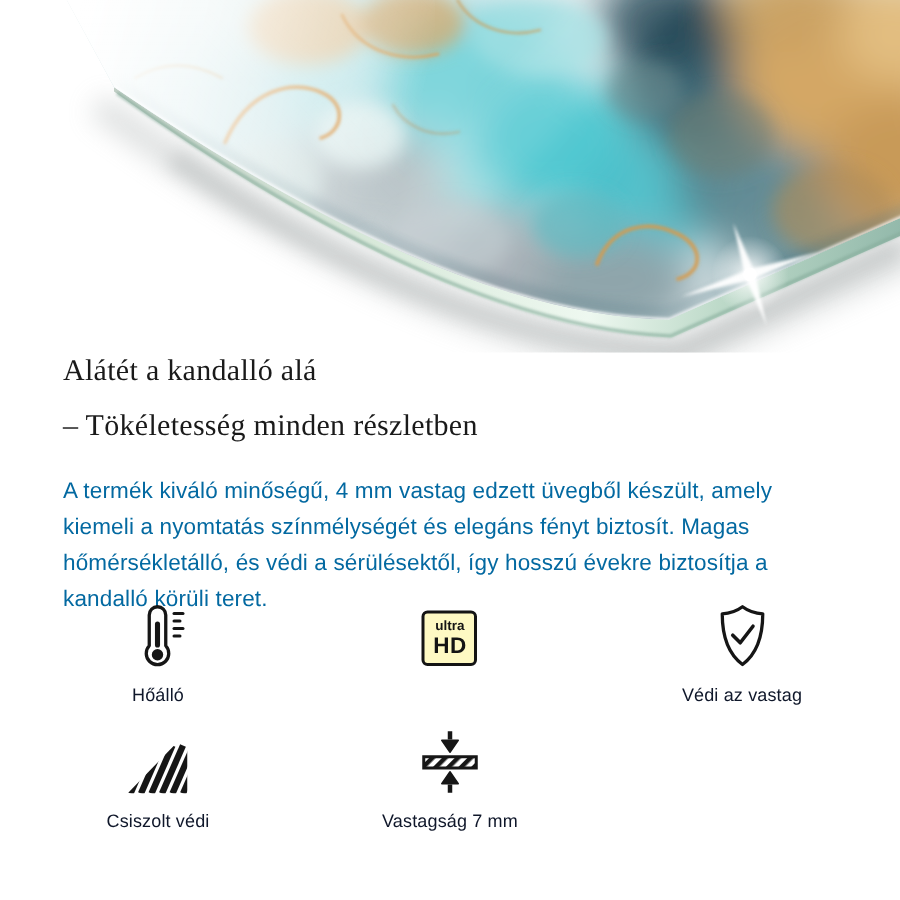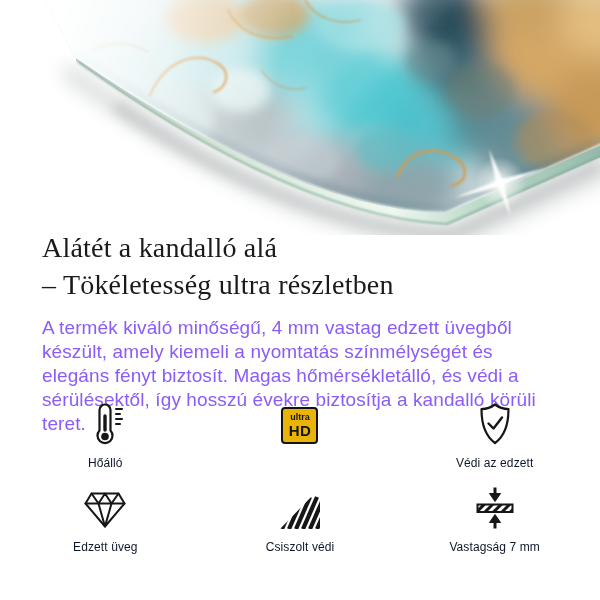--- a/index.html
+++ b/index.html
@@ -5,38 +5,38 @@
   html,body{margin:0;padding:0;}
   body{
     width:600px;height:600px;position:relative;overflow:hidden;
     background:#ffffff;font-family:"Liberation Sans",sans-serif;
     -webkit-font-smoothing:antialiased;
   }
   .hero{position:absolute;top:0;left:0;width:600px;height:235px;}
   .content{position:absolute;left:42px;top:229px;width:520px;}
   h1{
     font-family:"Liberation Serif","DejaVu Serif",serif;
-    font-size:28px;font-weight:400;color:#1a1a1a;
+    font-size:20px;font-weight:400;color:#1a1a1a;
     line-height:37px;margin:0;letter-spacing:0.2px;
   }
   .desc{
-    font-size:19px;color:#8b5cf6;line-height:24px;
+    font-size:15px;color:#0369a1;line-height:24px;
     margin:13px 0 0 0;width:502px;letter-spacing:0.1px;
   }
   .features{
     position:absolute;top:402px;left:8px;width:584px;
     display:grid;grid-template-columns:repeat(3,1fr);row-gap:16px;
   }
   .feature{display:flex;flex-direction:column;align-items:center;}
   .icon-wrap{height:44px;display:flex;align-items:flex-end;justify-content:center;}
   .feature-label{margin-top:10px;font-size:12px;color:#0f172a;letter-spacing:0.1px;}
   .hd-box{
     width:33px;height:33px;border:2.5px solid #141414;border-radius:4px;
     display:flex;flex-direction:column;align-items:center;justify-content:center;
-    line-height:1;background:#eab308;margin-bottom:2px;
+    line-height:1;background:#fef9c3;margin-bottom:2px;
   }
   .hd-top{font-size:9px;font-weight:700;color:#141414;}
   .hd-bottom{font-size:15px;font-weight:700;color:#141414;letter-spacing:0.3px;margin-top:1px;}
   .icon-svg{display:block;}
 </style>
 </head>
 <body>
 
 <div class="hero">
 <svg width="600" height="235" viewBox="0 0 600 235" xmlns="http://www.w3.org/2000/svg">
@@ -145,21 +145,21 @@
     <path d="M-48 0 L0 -3.5 L48 0 L0 3.5 Z" fill="#ffffff" opacity="0.95" filter="url(#b1)"></path>
     <path d="M0 -36 L3.5 0 L0 36 L-3.5 0 Z" fill="#ffffff" opacity="0.95" filter="url(#b1)"></path>
     <circle r="4.5" fill="#ffffff"></circle>
   </g>
 </svg>
 </div>
 
 <div class="content">
   <h1>
     <span>Alátét a kandalló alá</span><br>
-    <span>– Tökéletesség ultra részletben</span>
+    <span>– Tökéletesség minden részletben</span>
   </h1>
   <p class="desc">A termék kiváló minőségű, 4 mm vastag edzett üvegből készült, amely kiemeli a nyomtatás színmélységét és elegáns fényt biztosít. Magas hőmérsékletálló, és védi a sérülésektől, így hosszú évekre biztosítja a kandalló körüli teret.</p>
 </div>
 
 <div class="features">
 
   <div class="feature">
     <div class="icon-wrap">
       <svg class="icon-svg" width="40" height="44" viewBox="0 0 40 44">
         <path d="M14.5 8 A5.5 5.5 0 0 1 25.5 8 L25.5 28.5 A7.5 7.5 0 1 1 14.5 28.5 Z" fill="none" stroke="#161616" stroke-width="2.2" stroke-linejoin="round"></path>
@@ -185,36 +185,23 @@
     </div>
   </div>
 
   <div class="feature">
     <div class="icon-wrap">
       <svg class="icon-svg" width="40" height="44" viewBox="0 0 40 44">
         <path d="M20 2.5 C24 5.5 29 7 33.5 7.2 C33.5 22 29.5 34 20 41 C10.5 34 6.5 22 6.5 7.2 C11 7 16 5.5 20 2.5 Z" fill="none" stroke="#161616" stroke-width="2.2" stroke-linejoin="round"></path>
         <path d="M13.5 21.5 L18.5 26.5 L27 15.5" fill="none" stroke="#161616" stroke-width="2.4" stroke-linecap="round" stroke-linejoin="round"></path>
       </svg>
     </div>
-    <div class="feature-label">Védi az edzett</div>
-  </div>
-
-  <div class="feature">
-    <div class="icon-wrap">
-      <svg class="icon-svg" width="44" height="40" viewBox="0 0 44 40">
-        <g fill="none" stroke="#161616" stroke-width="2" stroke-linejoin="round" stroke-linecap="round">
-          <path d="M8.5 3.5 H35.5 L41.5 13.5 L22 36.5 L2.5 13.5 Z"></path>
-          <path d="M2.5 13.5 H41.5"></path>
-          <path d="M8.5 3.5 L15.5 13.5 L22 3.5 L28.5 13.5 L35.5 3.5"></path>
-          <path d="M15.5 13.5 L22 36.5 L28.5 13.5"></path>
-        </g>
-      </svg>
-    </div>
-    <div class="feature-label">Edzett üveg</div>
-  </div>
+    <div class="feature-label">Védi az vastag</div>
+  </div>
+
 
   <div class="feature">
     <div class="icon-wrap">
       <svg class="icon-svg" width="40" height="38" viewBox="0 0 40 38">
         <defs>
             <clipPath id="clipTri">
               <path d="M0 37 L33 3 L40 3 L40 37 Z"></path>
             </clipPath>
           </defs>
         <g clip-path="url(#clipTri)" stroke="#161616" stroke-width="4.2">

